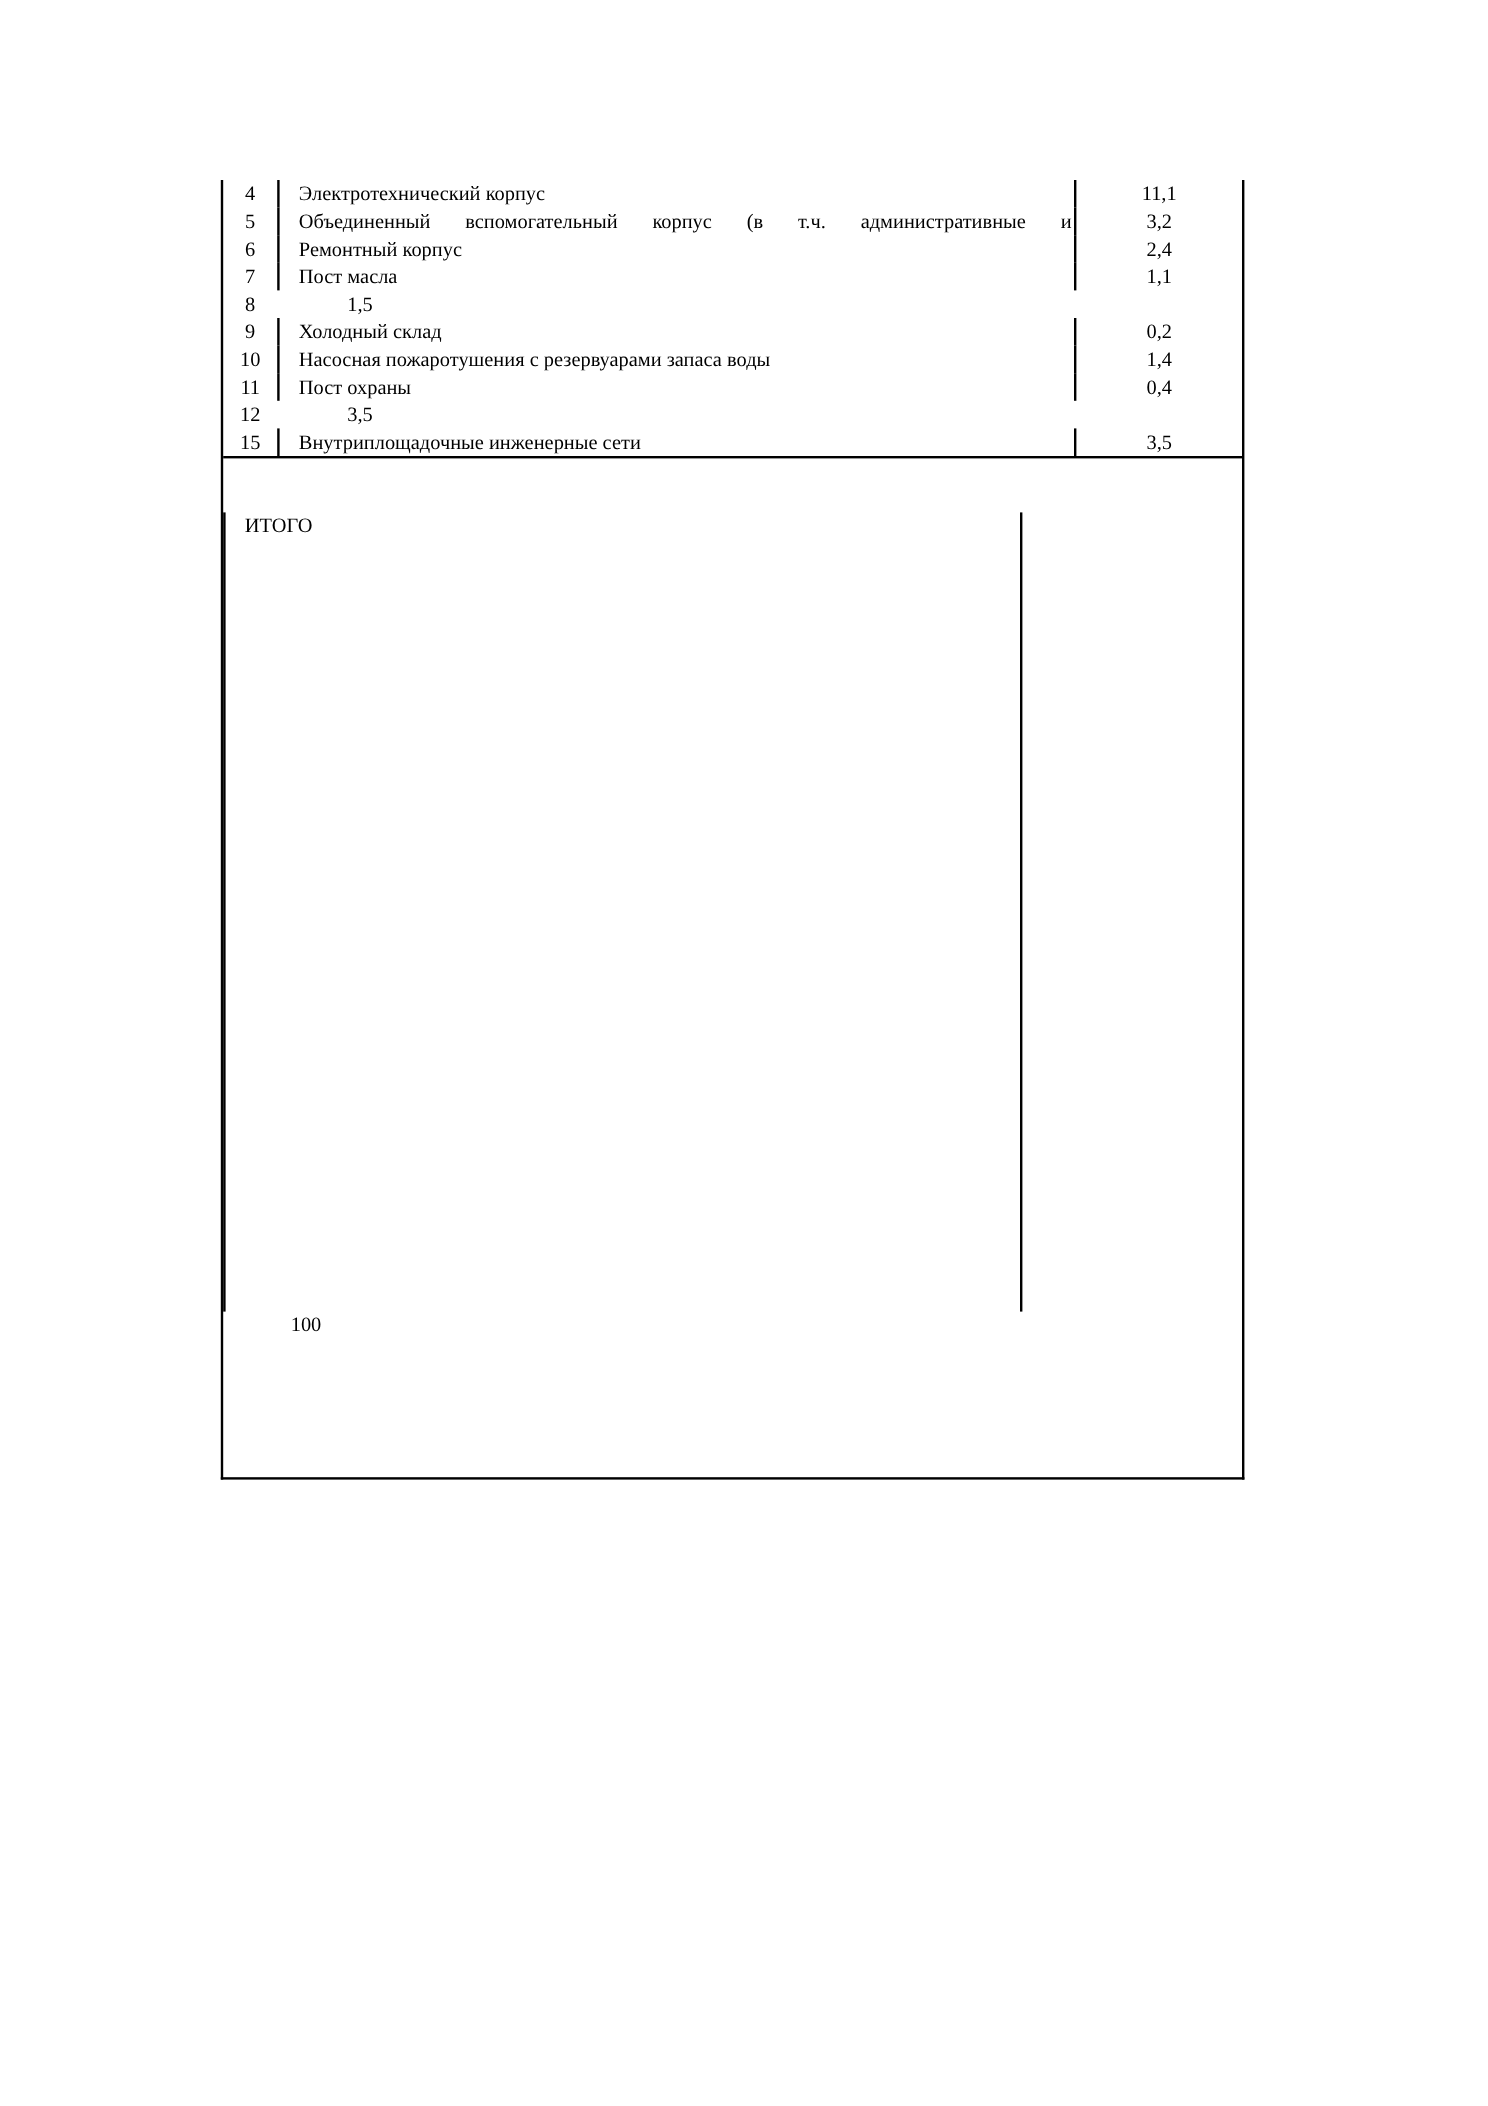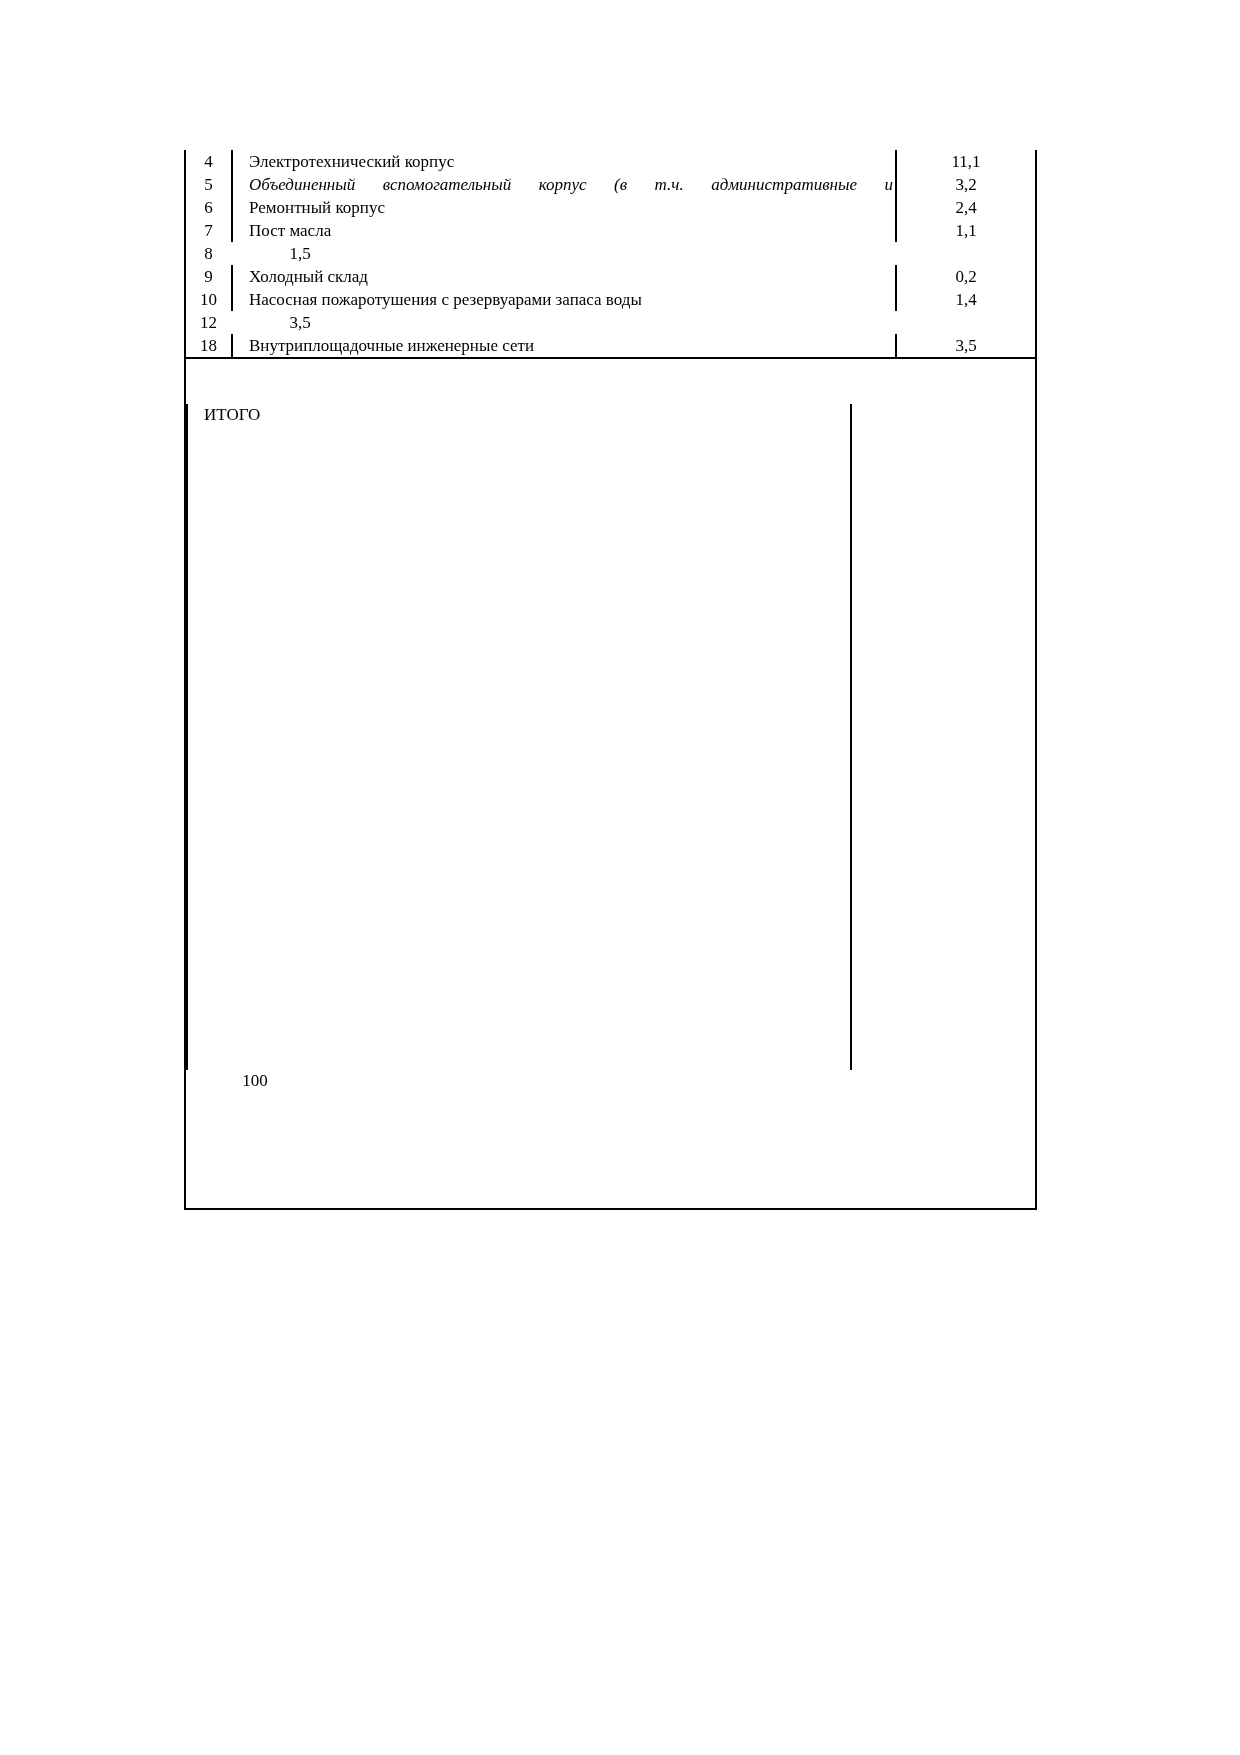--- a/index.html
+++ b/index.html
@@ -49,21 +49,20 @@
     padding-right: 2px;
   }
   .cell-value {
     width: 138px;
     flex: 0 0 138px;
     text-align: center;
   }
   .name-line-justified {
     text-align: justify;
     text-align-last: justify;
-    font-style: italic;
     -moz-text-align-last: justify;
   }
   .total-row {
     border-top: 2px solid #000000;
     flex-direction: column;
   }
   .total-row .cell {
     height: 22px;
     line-height: 22px;
   }
@@ -110,28 +109,33 @@
       <div class="cell cell-name">Холодный склад</div>
       <div class="cell cell-value">0,2</div>
     </div>
 
     <div class="t-row">
       <div class="cell cell-num">10</div>
       <div class="cell cell-name">Насосная пожаротушения с резервуарами запаса воды</div>
       <div class="cell cell-value">1,4</div>
     </div>
 
+    <div class="t-row">
+      <div class="cell cell-num">11</div>
+      <div class="cell cell-name">Пост охраны</div>
+      <div class="cell cell-value">0,4</div>
+    </div>
 
     <div class="t-row">
       <div class="cell cell-num">12</div>
       <div class="cell cell-value">3,5</div>
     </div>
 
     <div class="t-row">
-      <div class="cell cell-num">18</div>
+      <div class="cell cell-num">15</div>
       <div class="cell cell-name">Внутриплощадочные инженерные сети</div>
       <div class="cell cell-value">3,5</div>
     </div>
 
     <div class="t-row total-row">
       <div class="cell cell-num"></div>
       <div class="cell cell-name">ИТОГО</div>
       <div class="cell cell-value">100</div>
     </div>
 

